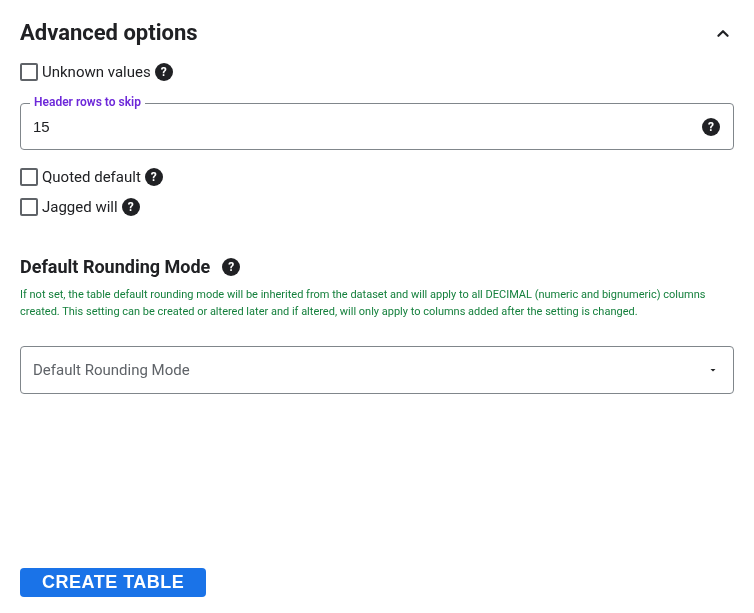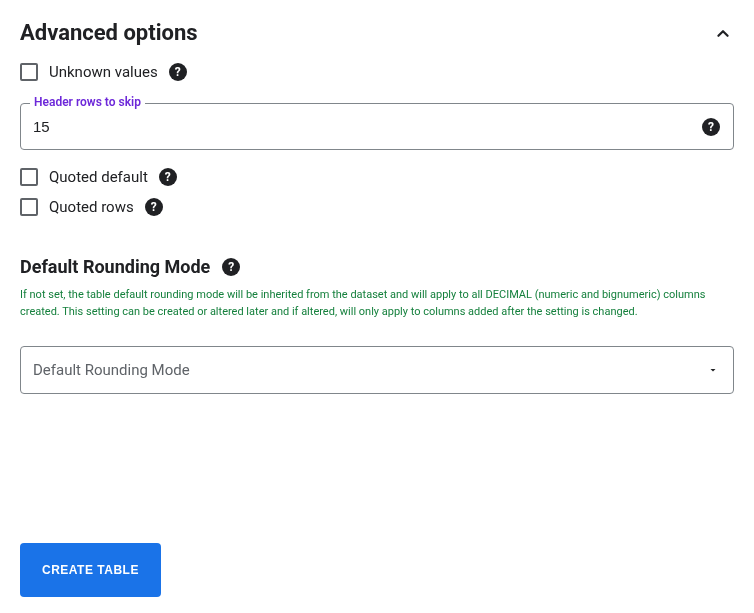--- a/index.html
+++ b/index.html
@@ -24,21 +24,21 @@
     font-weight: 700;
     color: #202124;
   }
   .chevron {
     display: inline-block;
   }
   .chevron svg { display: block; }
   .checkbox-row {
     display: flex;
     align-items: center;
-    gap: 11px;
+    gap: 4px;
     margin-bottom: 12px;
   }
   .checkbox {
     width: 18px;
     height: 18px;
     border: 2px solid #5f6368;
     border-radius: 2px;
     background: #fff;
     cursor: pointer;
     flex-shrink: 0;
@@ -145,22 +145,22 @@
     display: flex;
     gap: 28px;
     align-items: center;
     background: #fff;
   }
   .btn-primary {
     background: #1a73e8;
     color: #fff;
     border: none;
     border-radius: 4px;
-    padding: 20px 22px;
-    font-size: 12px;
+    padding: 4px 22px;
+    font-size: 18px;
     font-weight: 600;
     letter-spacing: 0.5px;
     cursor: pointer;
   }
   .btn-text {
     background: none;
     border: none;
     color: #202124;
     font-size: 14px;
     font-weight: 600;
@@ -194,21 +194,21 @@
 </div>
 
 <div class="checkbox-row">
   <div class="checkbox"></div>
   <span class="checkbox-label">Quoted default</span>
   <span class="help-icon">?</span>
 </div>
 
 <div class="checkbox-row">
   <div class="checkbox"></div>
-  <span class="checkbox-label">Quoted rows</span>
+  <span class="checkbox-label">Jagged will</span>
   <span class="help-icon">?</span>
 </div>
 
 <div class="subsection-header">
   <span class="subsection-title">Default Rounding Mode</span>
   <span class="help-icon">?</span>
 </div>
 
 <div class="description">If not set, the table default rounding mode will be inherited from the dataset and will apply to all DECIMAL (numeric and bignumeric) columns created. This setting can be created or altered later and if altered, will only apply to columns added after the setting is changed.</div>
 

